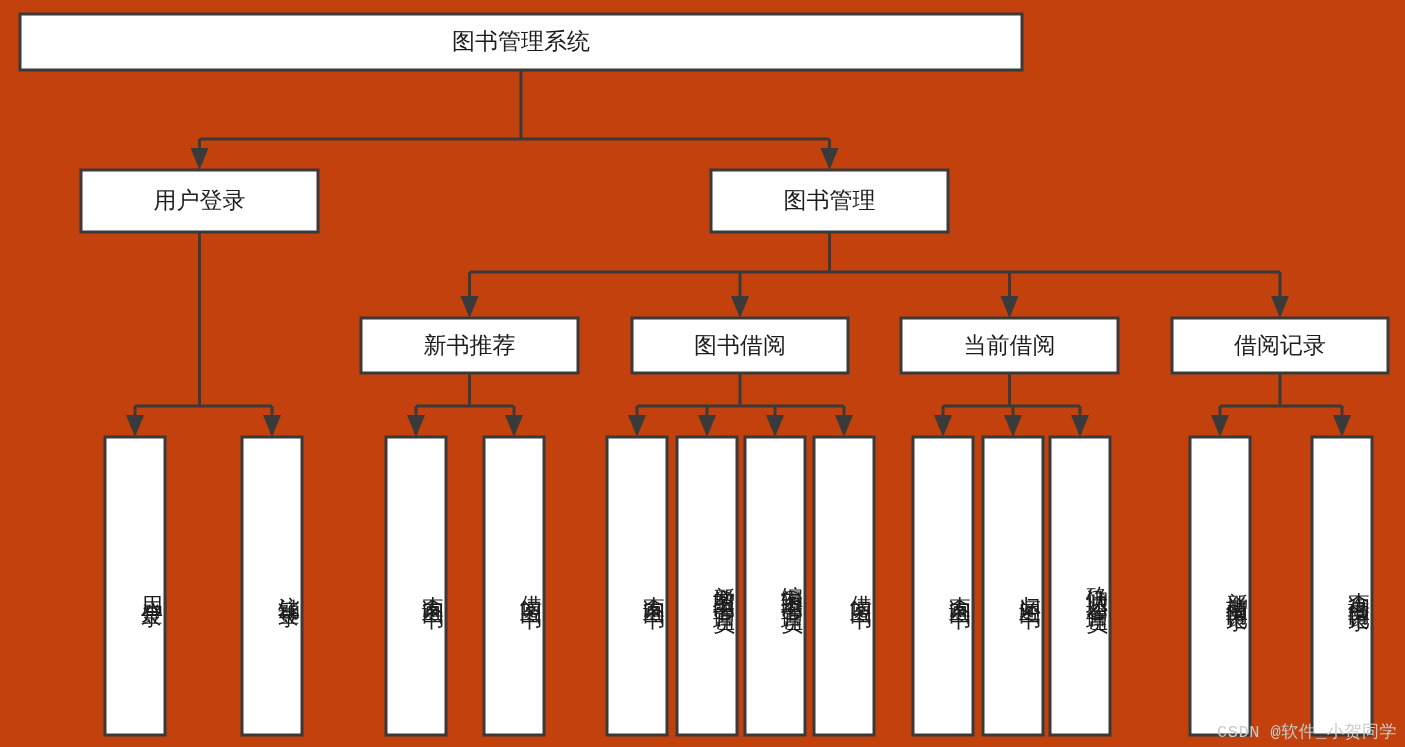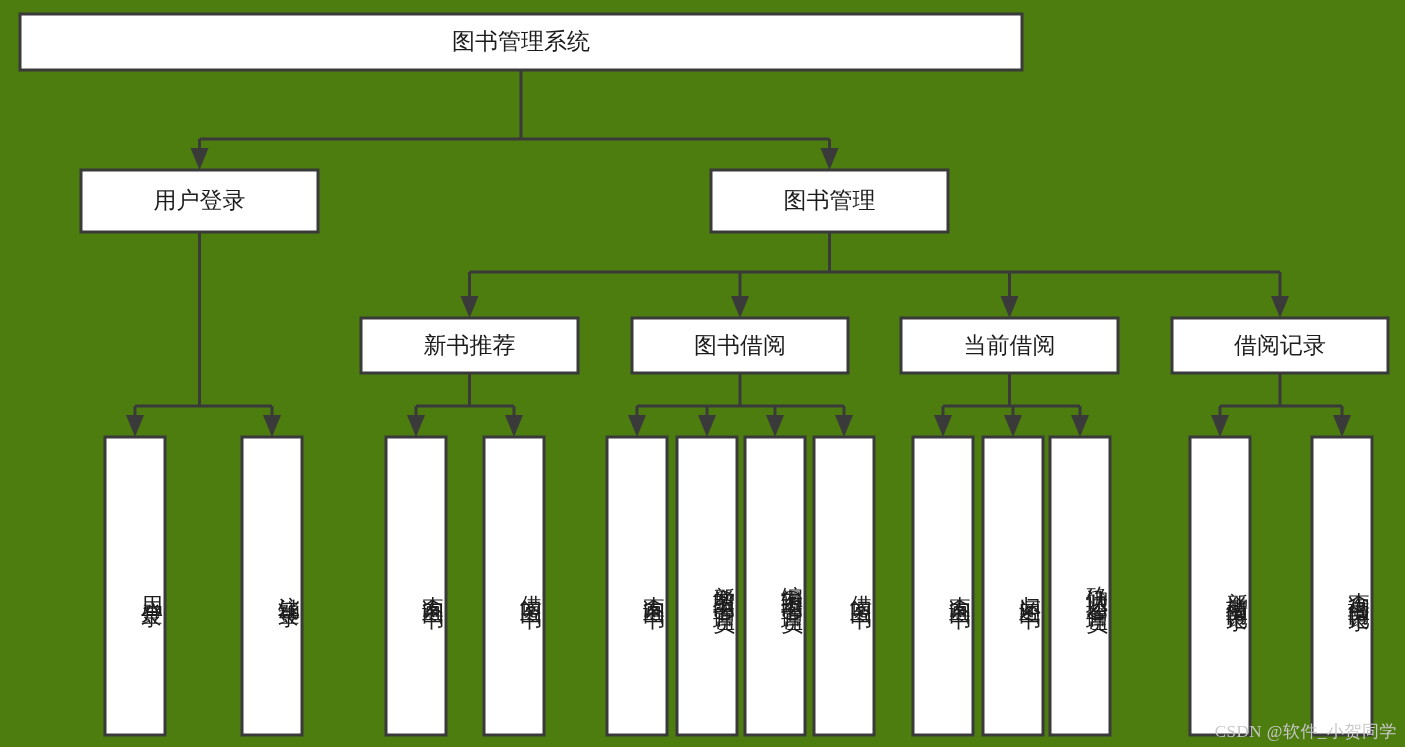--- a/index.html
+++ b/index.html
@@ -10,21 +10,21 @@
   body {
     width: 1405px;
     height: 747px;
     font-family: "Liberation Sans", "DejaVu Sans", sans-serif;
     overflow: hidden;
   }
   #diagram-root {
     position: relative;
     width: 1405px;
     height: 747px;
-    background: #4d7c0f;
+    background: #c2410c;
   }
   svg.flow {
     position: absolute;
     top: 0;
     left: 0;
     width: 1405px;
     height: 747px;
   }
   .node-box {
     fill: #ffffff;
@@ -61,21 +61,21 @@
     display: flex;
     align-items: flex-start;
     justify-content: center;
     text-align: left;
     pointer-events: none;
   }
   .watermark {
     position: absolute;
     right: 8px;
     bottom: 4px;
-    font-family: Liberation Serif, serif;
+    font-family: Liberation Mono, monospace;
     font-size: 17px;
     color: #c9c9c9;
     letter-spacing: 0.5px;
     user-select: none;
   }
 </style>
 </head>
 <body>
 
 <div id="diagram-root">

